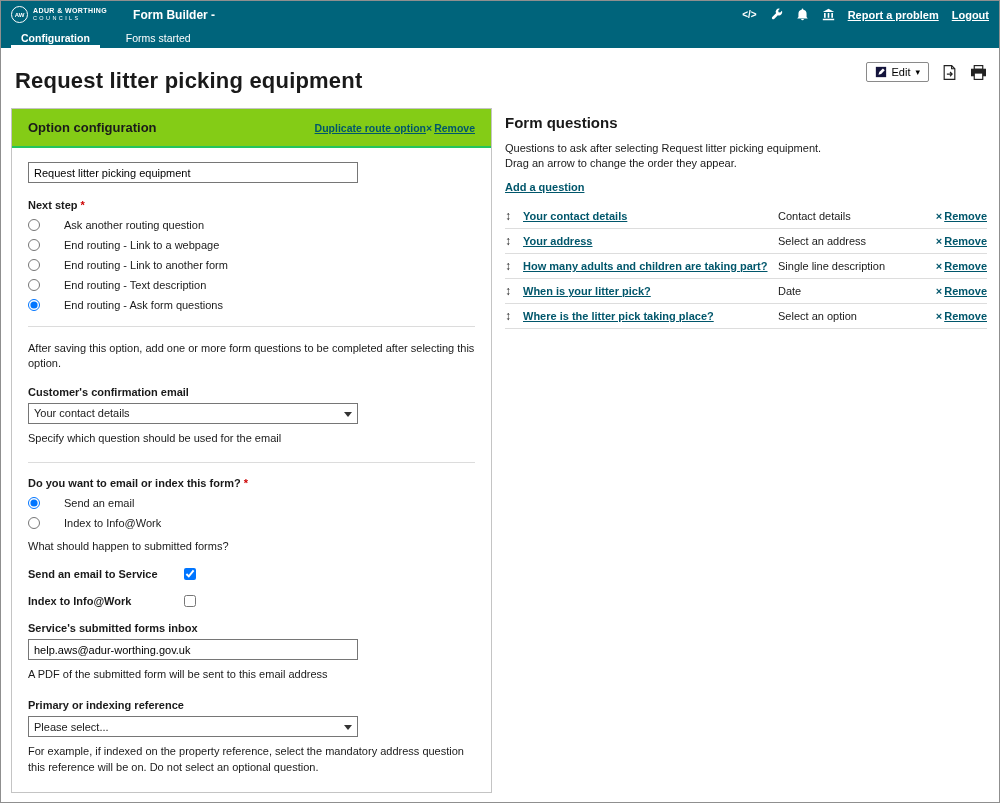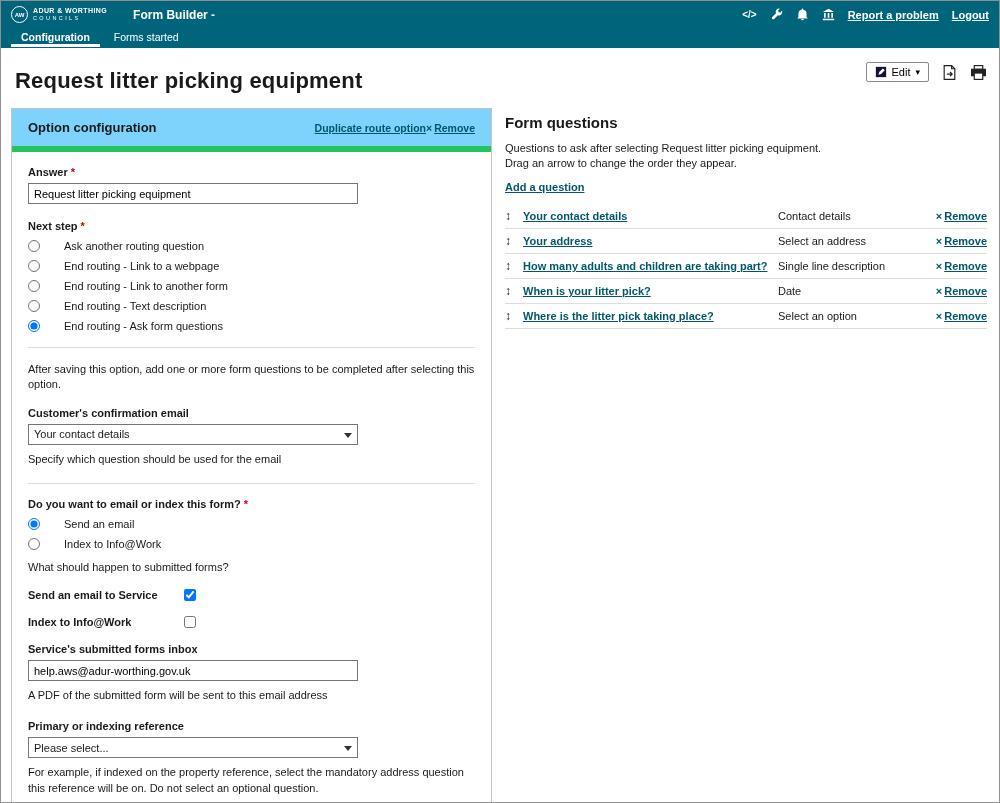--- a/index.html
+++ b/index.html
@@ -16,41 +16,41 @@
   .logo-line1 { font-size:7px; font-weight:bold; letter-spacing:.4px; }
   .logo-line2 { font-size:5.5px; letter-spacing:2.4px; }
   .app-title { font-size:12px; font-weight:bold; margin-left:26px; }
   .topbar-right { margin-left:auto; display:flex; align-items:center; gap:13px; }
   .tb-iconbtn { background:none; border:none; color:#fff; cursor:pointer; display:inline-flex; align-items:center; padding:0; }
   .code-glyph { font-size:10px; font-weight:bold; letter-spacing:0; }
   .tb-iconbtn svg { width:13px; height:13px; }
   .tb-link { color:#fff; font-size:11px; font-weight:bold; text-decoration:underline; cursor:pointer; }
 
   
-  .tabstrip { background:#00647b; display:flex; align-items:flex-start; padding-left:10px; height:20px; gap:4px; }
+  .tabstrip { background:#00647b; display:flex; align-items:center; padding-left:10px; height:20px; gap:16px; }
   .tab { font-size:10.5px; color:#fff; padding:3px 10px 4px; cursor:pointer; }
   .tab.active { border-bottom:3px solid #fff; padding-bottom:1px; font-weight:bold; }
 
   
   .page-head { display:flex; align-items:flex-start; padding:20px 12px 14px 14px; }
   h1.page-title { font-size:22px; font-weight:bold; letter-spacing:.2px; }
   .head-controls { margin-left:auto; display:flex; align-items:center; gap:12px; margin-top:-6px;padding-left:48px; }
   .edit-btn { display:inline-flex; align-items:center; gap:5px; border:1px solid #8a8a8a; background:#fff;
               padding:3px 8px; font-size:11px; border-radius:2px; cursor:pointer; font-family:inherit; }
   .edit-btn svg { width:12px; height:12px; }
   .caret { font-size:9px; }
   .icon-btn { background:none; border:none; cursor:pointer; padding:0; display:inline-flex; }
   .icon-btn svg { width:17px; height:17px; }
 
   
   .columns { display:flex; gap:13px; padding:0 12px 10px 10px; align-items:flex-start; }
 
   
   .option-panel { width:481px; border:1px solid #c4c4c4; min-height:672px; background:#fff; }
-  .panel-header { background:#7dd3fc; border-bottom:6px solid #22c55e; padding:11px 16px; display:flex; align-items:center; }
+  .panel-header { background:#84cc16; border-bottom:2px solid #22c55e; padding:11px 16px; display:flex; align-items:center; }
   .panel-title { font-size:13px; font-weight:bold; }
   .panel-links { margin-left:auto; display:flex; font-size:10.5px; align-items:center; }
   a.link { color:#00566b; font-weight:bold; text-decoration:underline; cursor:pointer; }
   .x-glyph { text-decoration:none; display:inline-block; margin-right:2px; }
   .panel-body { padding:14px 16px 16px; }
   .field-label { font-size:11px; font-weight:bold; margin:0 0 5px; }
   .req { color:#c00; margin-left:3px; font-weight:bold; }
   input.text { width:330px; height:21px; border:1px solid #767676; font-size:11px; padding:0 5px; font-family:inherit; }
   .radio-row { display:flex; align-items:center; gap:24px; font-size:11px; margin:8px 0; cursor:pointer; }
   input[type=radio], input[type=checkbox] { margin:0; width:12px; height:12px; }
@@ -154,21 +154,20 @@
     <section class="option-panel">
       <div class="panel-header">
         <span class="panel-title">Option configuration</span>
         <span class="panel-links">
           <a class="link">Duplicate route option</a>
           <a class="link"><span class="x-glyph">×</span><span>Remove</span></a>
         </span>
       </div>
       <div class="panel-body">
 
-        <p class="field-label"><span>Answer</span><span class="req">*</span></p>
         <input class="text" type="text" value="Request litter picking equipment" style="">
 
         <p class="field-label mt"><span>Next step</span><span class="req">*</span></p>
 
         <label class="radio-row">
           <input type="radio" name="nextstep" style="">
           <span>Ask another routing question</span>
         </label>
         <label class="radio-row">
           <input type="radio" name="nextstep" style="">

